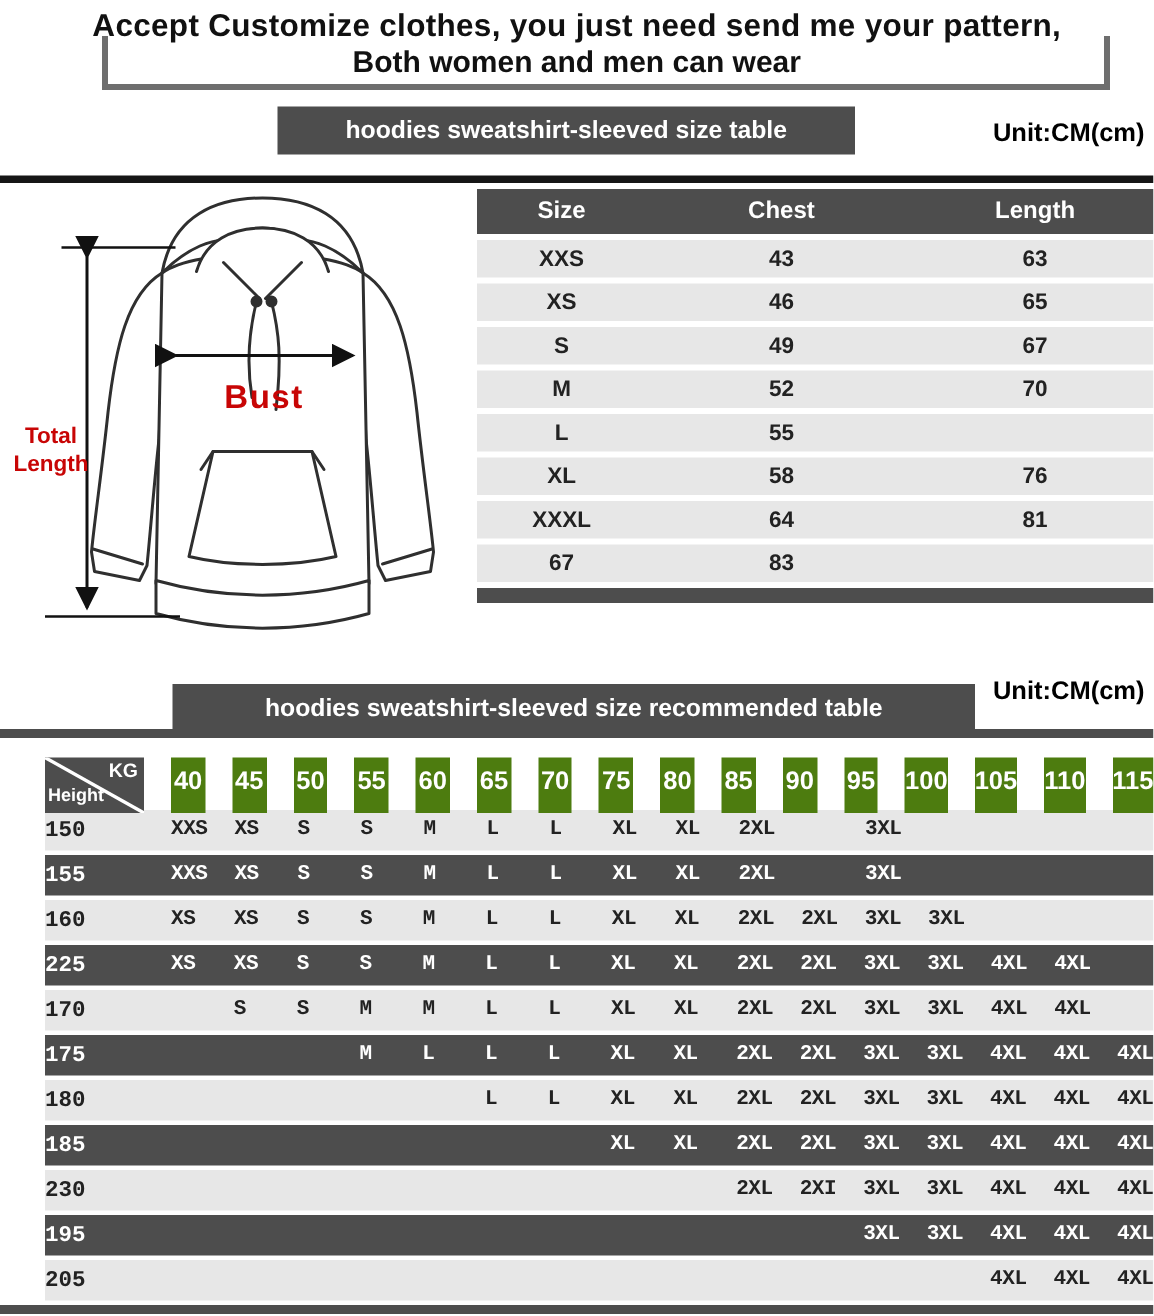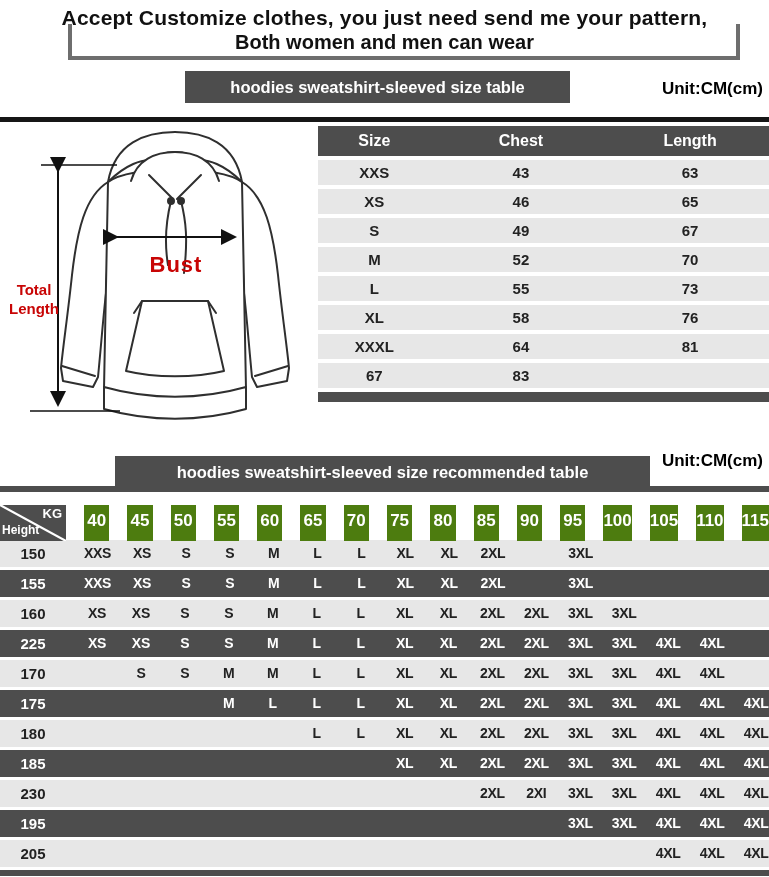--- a/index.html
+++ b/index.html
@@ -27,25 +27,25 @@
   .diagram{position:absolute;left:5px;top:125px;width:305px;height:308px;}
   
   .size-table{position:absolute;left:318px;top:126px;width:451px;}
   .st-header{display:grid;grid-template-columns:25% 40% 35%;background:#4d4d4d;height:30px;
     line-height:30px;color:#fff;font-size:16px;text-align:center;}
   .st-row{display:grid;grid-template-columns:25% 40% 35%;background:#e7e7e7;height:25px;
     line-height:25px;font-size:15px;text-align:center;margin-top:4px;color:#222;}
   .st-bottom{height:10px;background:#4d4d4d;margin-top:4px;}
   
   .matrix{position:absolute;left:0;top:505px;width:769px;}
-  .m-grid{display:grid;grid-template-columns:66px repeat(16,1fr);column-gap:18px;}
+  .m-grid{display:grid;grid-template-columns:66px repeat(16,1fr);column-gap:18px;margin-left:30px;}
   .m-header{background:#fff;height:32px;}
   .m-header .m-hcell{background:#4d7c0f;color:#fff;font-size:17px;line-height:32px;text-align:center;}
   .m-corner{position:relative;background:#4d4d4d;}
-  .m-row{height:27px;margin-top:3px;line-height:27px;text-align:center;}
+  .m-row{height:27px;margin-top:3px;line-height:27px;font-family:Liberation Mono, monospace;}
   .m-row.light{background:#e7e7e7;color:#222;}
   .m-row.dark{background:#4d4d4d;color:#fff;}
   .m-label{font-size:15px;}
   .m-cell{font-size:14px;letter-spacing:-.3px;}
   .m-bottom{height:6px;background:#4d4d4d;margin-top:3px;}
   svg text{font-family:"Liberation Sans","DejaVu Sans",sans-serif;font-weight:bold;}
 </style>
 </head>
 <body>
 
@@ -126,21 +126,20 @@
         <div>67</div>
       </div>
       <div class="st-row">
         <div>M</div>
         <div>52</div>
         <div>70</div>
       </div>
       <div class="st-row">
         <div>L</div>
         <div>55</div>
-        <div>73</div>
       </div>
       <div class="st-row">
         <div>XL</div>
         <div>58</div>
         <div>76</div>
       </div>
       <div class="st-row">
         <div>XXXL</div>
         <div>64</div>
         <div>81</div>

